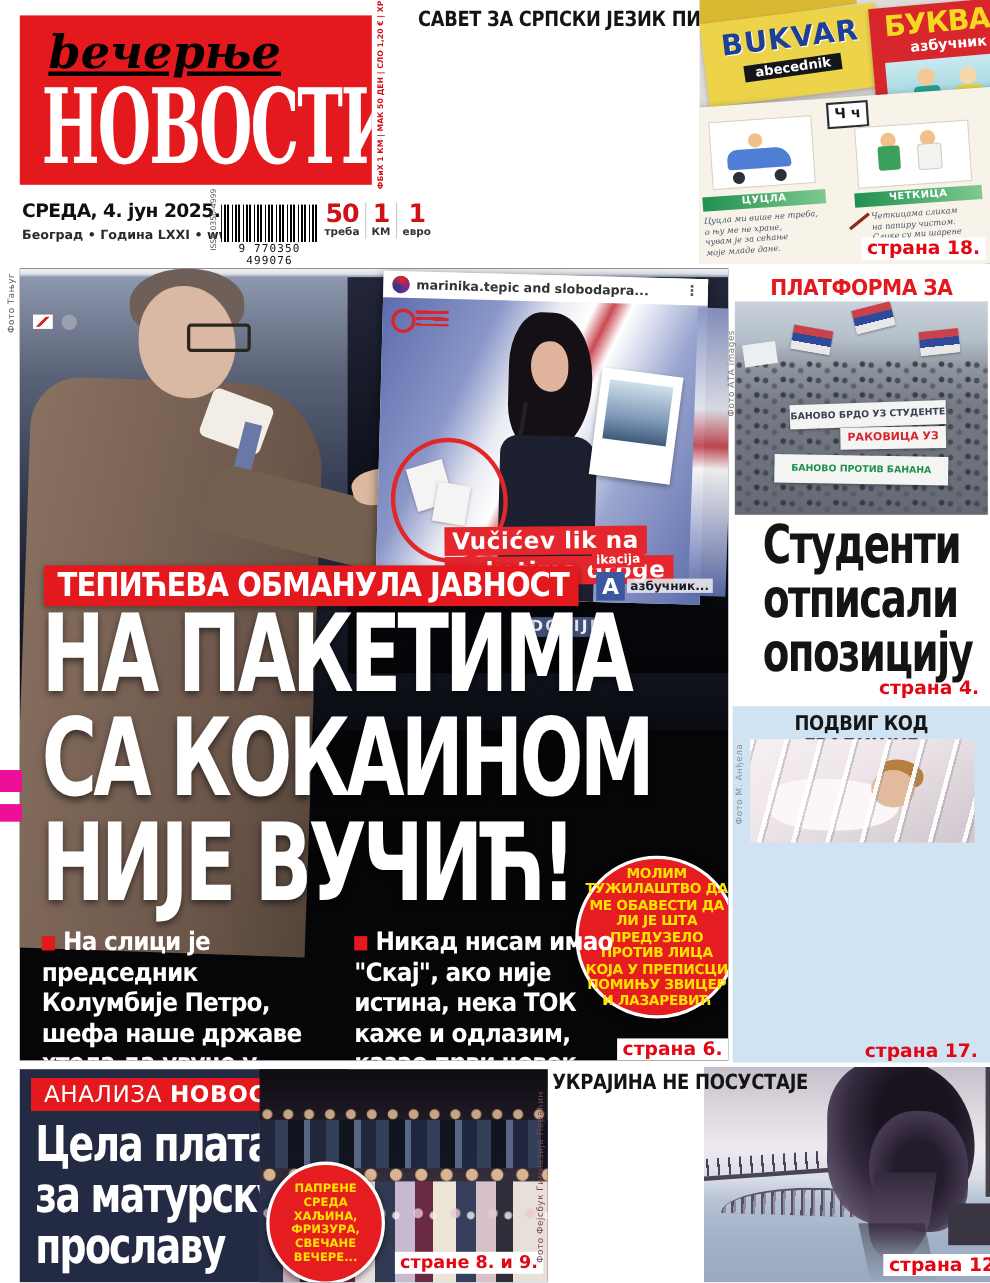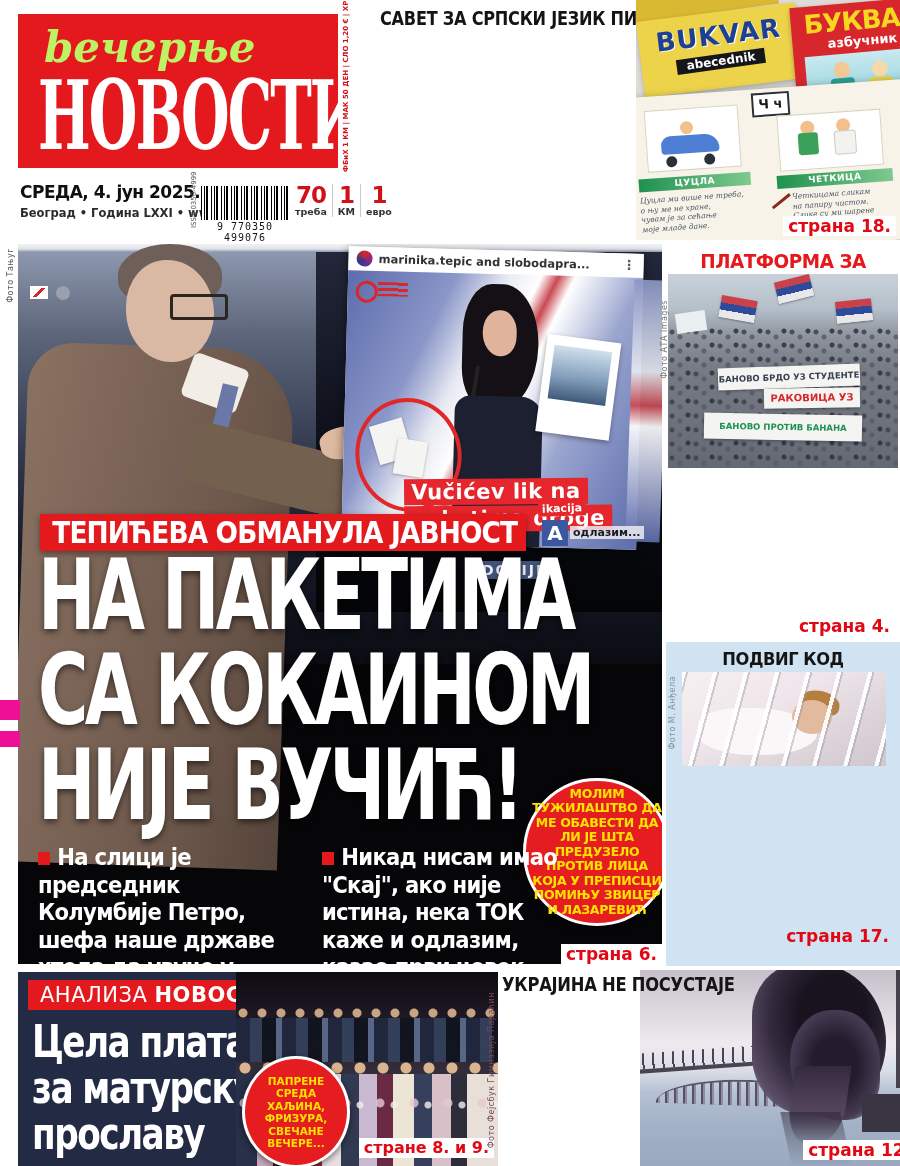--- a/index.html
+++ b/index.html
@@ -2,21 +2,21 @@
 <html><head>
 <meta charset="utf-8">
 <style>
   html,body{margin:0;padding:0;background:#fff;}
   .page{position:relative;width:900px;height:1166px;background:#fff;overflow:hidden;
         font-family:"DejaVu Sans",sans-serif;color:#111;}
   .abs{position:absolute;}
 
   
   .logo{left:18px;top:14px;width:320px;height:154px;background:#e3191e;overflow:hidden;}
-  .logo-script{position:absolute;left:26px;top:10px;font:italic 700 42px/48px "DejaVu Serif",serif;color:#bef264;}
+  .logo-script{position:absolute;left:26px;top:10px;font:italic 700 42px/48px "DejaVu Serif",serif;color:#000000;text-decoration:underline;}
   .logo-title{position:absolute;left:20px;top:54px;font:700 90px/90px "DejaVu Serif",serif;color:#fff;
               letter-spacing:-3px;white-space:nowrap;transform:scale(.62,1.05);transform-origin:0 0;}
   .foreign-prices{left:342px;top:94px;height:78px;font:700 7px "DejaVu Sans",sans-serif;color:#d01218;
                   writing-mode:vertical-rl;transform:rotate(180deg);white-space:nowrap;}
   .date-main{left:20px;top:182px;font:700 17px/20px "DejaVu Sans",sans-serif;letter-spacing:-.5px;color:#101010;}
   .date-info{left:20px;top:206px;font:700 11.5px/14px "DejaVu Sans",sans-serif;color:#2a2a2a;}
   .issn{left:190px;top:228px;font:400 7px "DejaVu Sans",sans-serif;color:#555;
         transform:rotate(-90deg);transform-origin:0 0;white-space:nowrap;}
   .barcode{left:201px;top:186px;width:88px;height:34px;
      background:repeating-linear-gradient(90deg,#000 0 1px,#fff 1px 3px,#000 3px 4px,#fff 4px 5px,#000 5px 7px,#fff 7px 10px);}
@@ -206,21 +206,21 @@
   .bb-rails{position:absolute;inset:0;
      background:repeating-linear-gradient(105deg,rgba(255,255,255,.95) 0 4px,rgba(150,145,155,.4) 4px 6px,rgba(255,255,255,0) 6px 30px);}
   .bb-blanket{position:absolute;left:8%;top:38%;width:58%;height:50%;background:#fbf7f8;border-radius:40% 60% 50% 50%;}
   .bb-head{position:absolute;left:54%;top:30%;width:40px;height:34px;background:#e2bb9e;border-radius:50%;}
   .bb-hair{position:absolute;left:58%;top:20%;width:40px;height:24px;background:#b5803f;
      border-radius:50% 50% 40% 40%;transform:rotate(14deg);}
   .cred-bb{left:668px;top:676px;color:#8a8f9a;}
   .bb-headline{position:absolute;left:0;top:130px;width:100%;text-align:center;}
   .bb-line{font:700 46px/47px "DejaVu Sans",sans-serif;color:#141414;letter-spacing:-2px;white-space:nowrap;
      transform:scale(.8,1.02);transform-origin:50% 0;}
-  .bb-page{right:6px;bottom:20px;background:transparent;}
+  .bb-page{right:6px;bottom:0;background:transparent;}
 
   
   .an-box{left:18px;top:972px;width:298px;height:194px;background:#232a44;overflow:hidden;}
   .an-banner{position:absolute;left:10px;top:8px;width:226px;height:30px;background:#e3191e;
      clip-path:polygon(0 0,100% 0,calc(100% - 16px) 100%,0 100%);
      font:400 21px/30px "DejaVu Sans",sans-serif;color:#fff;padding-left:12px;letter-spacing:.5px;white-space:nowrap;}
   .an-banner b{font-weight:700;}
   .an-headline{position:absolute;left:14px;top:46px;}
   .an-line{font:700 44px/46px "DejaVu Sans",sans-serif;color:#fff;letter-spacing:-2px;white-space:nowrap;
      transform:scale(.78,1.02);transform-origin:0 0;}
@@ -286,21 +286,21 @@
     <div class="logo-title">НОВОСТИ</div>
   </div>
   <div class="abs foreign-prices">ФБиХ 1 КМ | МАК 50 ДЕН | СЛО 1,20 € | ХР 1,00 €</div>
   <div class="abs date-main">СРЕДА, 4. јун 2025.</div>
   <div class="abs date-info">Београд • Година LXXI • www.novosti.rs</div>
   <div class="abs issn">ISSN 0350-4999</div>
   <div class="abs barcode"></div>
   <div class="abs barcode-num">9 770350 499076</div>
   <div class="abs prices">
     <div class="price">
-      <b>70</b>
+      <b>50</b>
       <span>треба</span>
     </div>
     <div class="price">
       <b>1</b>
       <span>КМ</span>
     </div>
     <div class="price">
       <b>1</b>
       <span>евро</span>
     </div>
@@ -395,21 +395,21 @@
         <div class="p-circle"></div>
         <div class="p-cap">
           <span>Vučićev lik na</span>
           <span>paketima droge</span>
         </div>
       </div>
     </div>
     <div class="poster2"></div>
     <div class="frag-ikacija">ikacija</div>
     <div class="frag-a">A</div>
-    <div class="frag-rk">одлазим...</div>
+    <div class="frag-rk">азбучник...</div>
     <div class="dosije">DOSIJE</div>
 
     <div class="mb-banner">
       <span>ТЕПИЋЕВА ОБМАНУЛА ЈАВНОСТ</span>
     </div>
     <div class="mb-headline">
       <div class="mb-line">НА ПАКЕТИМА</div>
       <div class="mb-line">СА КОКАИНОМ</div>
       <div class="mb-line">НИЈЕ ВУЧИЋ!</div>
     </div>
@@ -435,20 +435,25 @@
     <div class="st-crowd"></div>
     <div class="flag f1"></div>
     <div class="flag f2"></div>
     <div class="flag f3"></div>
     <div class="flag-white"></div>
     <div class="bnr b1">БАНОВО БРДО УЗ СТУДЕНТЕ</div>
     <div class="bnr b2">РАКОВИЦА УЗ</div>
     <div class="bnr b3">БАНОВО ПРОТИВ БАНАНА ДРЖАВЕ</div>
   </div>
   <div class="abs vcred cred-st">Фото АТА images</div>
+  <div class="abs st-headline">
+    <div class="st-line">Студенти</div>
+    <div class="st-line">отписали</div>
+    <div class="st-line">опозицију</div>
+  </div>
   <div class="abs st-page">страна 4.</div>
 
   <div class="abs baby-box">
     <div class="bb-kicker">ПОДВИГ КОД ГРАДИШКЕ</div>
     <div class="bb-photo">
       <div class="bb-blanket"></div>
       <div class="bb-hair"></div>
       <div class="bb-head"></div>
       <div class="bb-rails"></div>
     </div>

